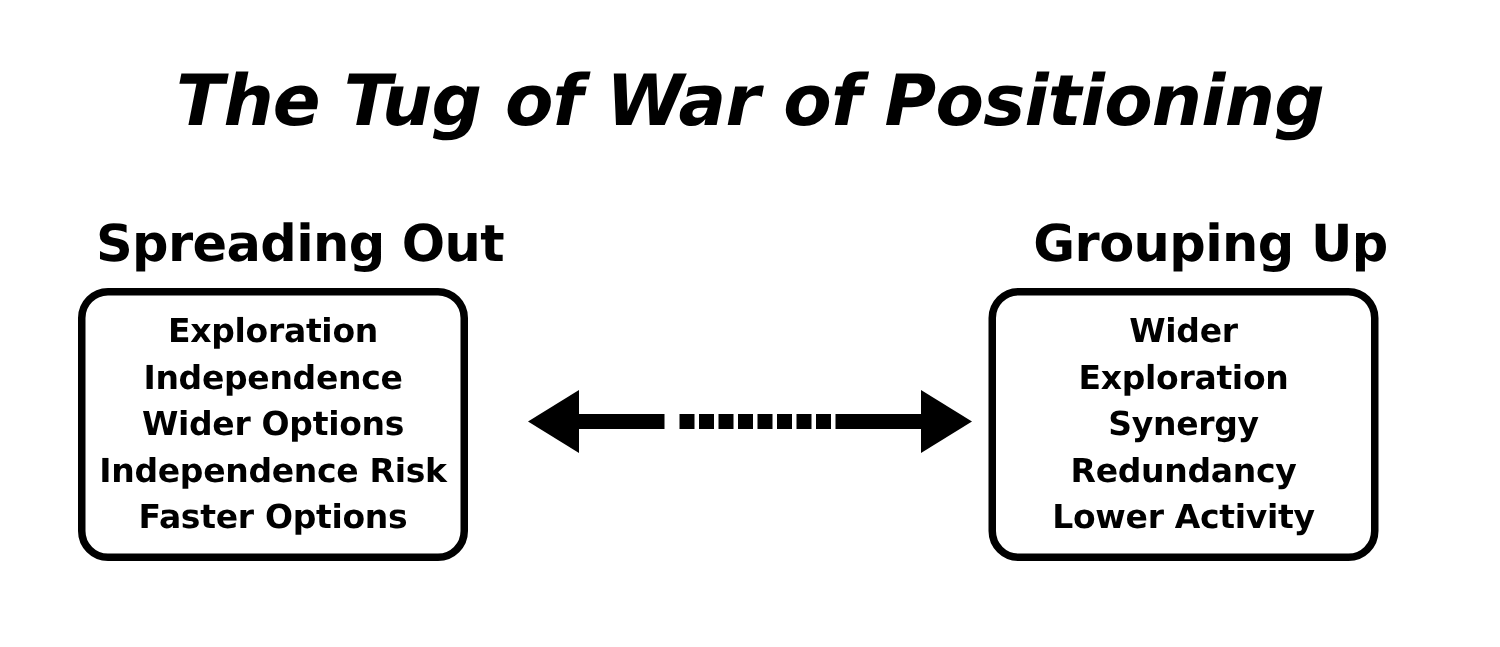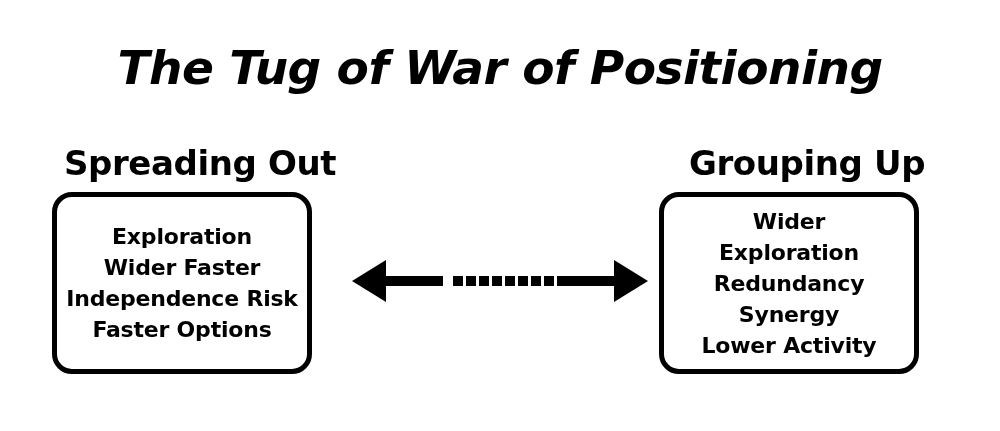--- a/index.html
+++ b/index.html
@@ -101,33 +101,34 @@
 <body>
 
 <div id="canvas">
 
   <div class="title">The Tug of War of Positioning</div>
 
   <div class="side side-left">
     <div class="side-heading">Spreading Out</div>
     <div class="box">
       <div class="box-item">Exploration</div>
-      <div class="box-item">Wider Faster</div>
+      <div class="box-item">Independence</div>
+      <div class="box-item">Wider Options</div>
       <div class="box-item">Independence Risk</div>
       <div class="box-item">Faster Options</div>
     </div>
   </div>
 
   <div class="side side-right">
     <div class="side-heading">Grouping Up</div>
     <div class="box">
       <div class="box-item">Wider</div>
       <div class="box-item">Exploration</div>
+      <div class="box-item">Synergy</div>
       <div class="box-item">Redundancy</div>
-      <div class="box-item">Synergy</div>
       <div class="box-item">Lower Activity</div>
     </div>
   </div>
 
   <div class="arrow-wrap">
     <svg class="arrow-svg" viewBox="0 0 304 50">
 
       <polygon points="4,25 38,4 38,46" fill="#000000"></polygon>
 
       <polygon points="300,25 266,4 266,46" fill="#000000"></polygon>

